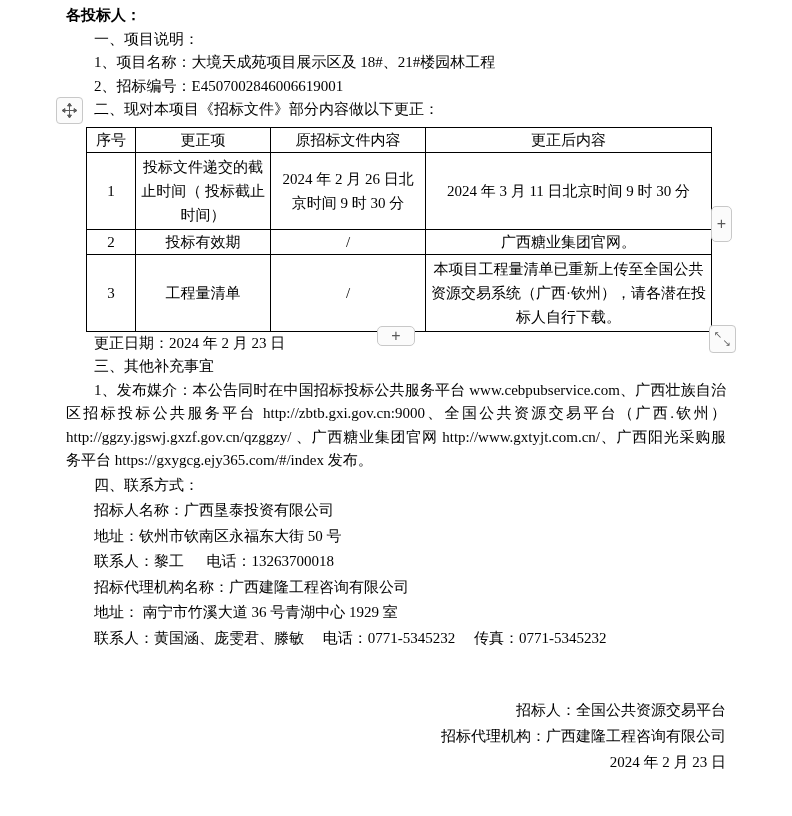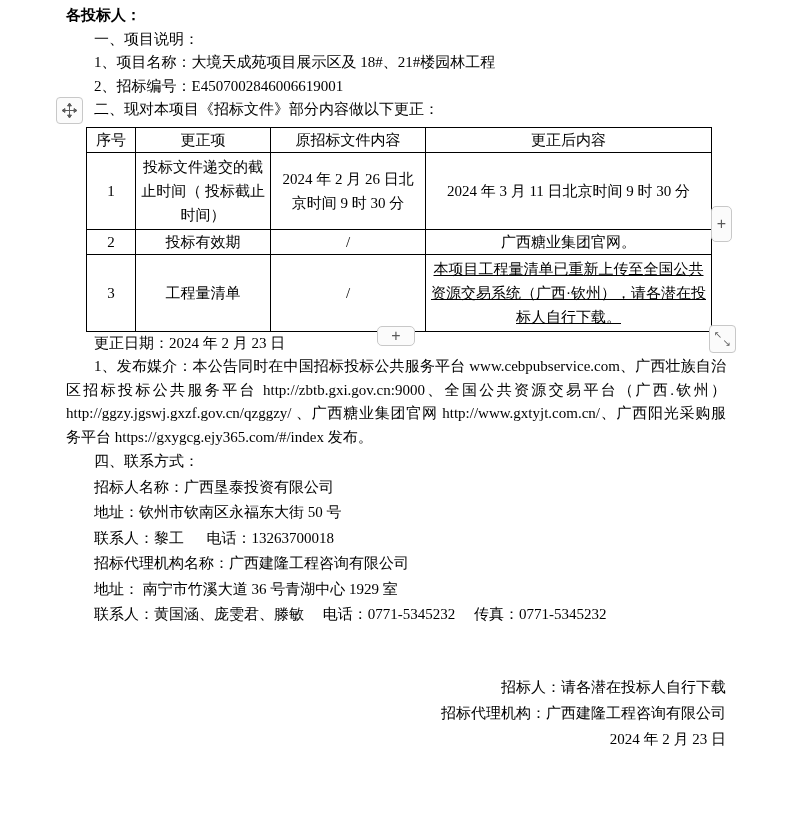--- a/index.html
+++ b/index.html
@@ -38,21 +38,21 @@
     font-size: 15px;
     line-height: 24px;
     text-align: center;
     vertical-align: middle;
     padding: 0 4px;
     overflow: hidden;
   }
   table.correction .hrow th { height: 23px; }
   table.correction .r-tall td { height: 76px; }
   table.correction .r-short td { height: 23px; }
-  td.leftcell { text-align: left; text-decoration: underline; }
+  td.leftcell { text-align: left; }
   .sig {
     text-align: right;
     margin-top: 46px;
     line-height: 26px;
   }
   
   .ctl {
     position: absolute;
     box-sizing: border-box;
     background: #fbfbfb;
@@ -126,34 +126,35 @@
         <tr class="r-tall">
           <td>3</td>
           <td>工程量清单</td>
           <td>/</td>
           <td class="leftcell">本项目工程量清单已重新上传至全国公共资源交易系统（广西·钦州），请各潜在投标人自行下载。</td>
         </tr>
       </tbody>
     </table>
 
     <p class="ind">更正日期：2024 年 2 月 23 日</p>
+    <p class="ind">三、其他补充事宜</p>
     <p class="ind just">1、发布媒介：本公告同时在中国招标投标公共服务平台 www.cebpubservice.com、广西壮族自治区招标投标公共服务平台 http://zbtb.gxi.gov.cn:9000、全国公共资源交易平台（广西.钦州） http://ggzy.jgswj.gxzf.gov.cn/qzggzy/ 、广西糖业集团官网 http://www.gxtyjt.com.cn/、广西阳光采购服务平台 https://gxygcg.ejy365.com/#/index 发布。</p>
 
     <div class="contact">
       <p class="ind">四、联系方式：</p>
       <p class="ind">招标人名称：广西垦泰投资有限公司</p>
       <p class="ind">地址：钦州市钦南区永福东大街 50 号</p>
       <p class="ind">联系人：黎工      电话：13263700018</p>
       <p class="ind">招标代理机构名称：广西建隆工程咨询有限公司</p>
       <p class="ind">地址： 南宁市竹溪大道 36 号青湖中心 1929 室</p>
       <p class="ind">联系人：黄国涵、庞雯君、滕敏     电话：0771-5345232     传真：0771-5345232</p>
     </div>
 
     <div class="sig">
-      <p>招标人：请各潜在投标人自行下载</p>
+      <p>招标人：全国公共资源交易平台</p>
       <p>招标代理机构：广西建隆工程咨询有限公司</p>
       <p>2024 年 2 月 23 日</p>
     </div>
   </div>
 
   <button class="ctl ctl-move">
     <span style="display:flex">
       <svg width="17" height="17" viewBox="0 0 24 24">
         <g stroke="#595959" stroke-width="1.4" fill="#595959">
           <line x1="12" y1="5" x2="12" y2="19"></line>

